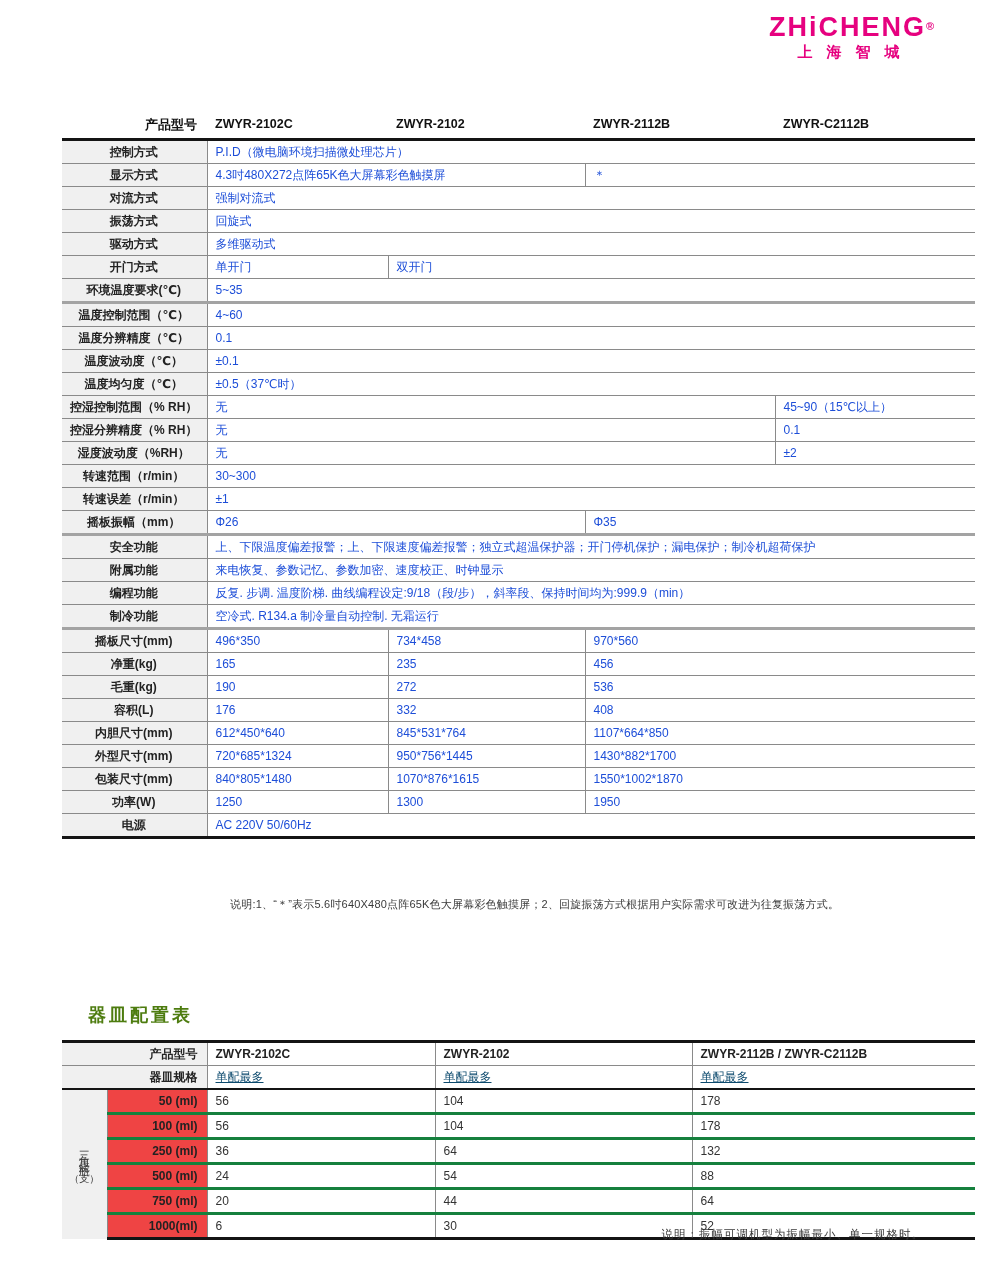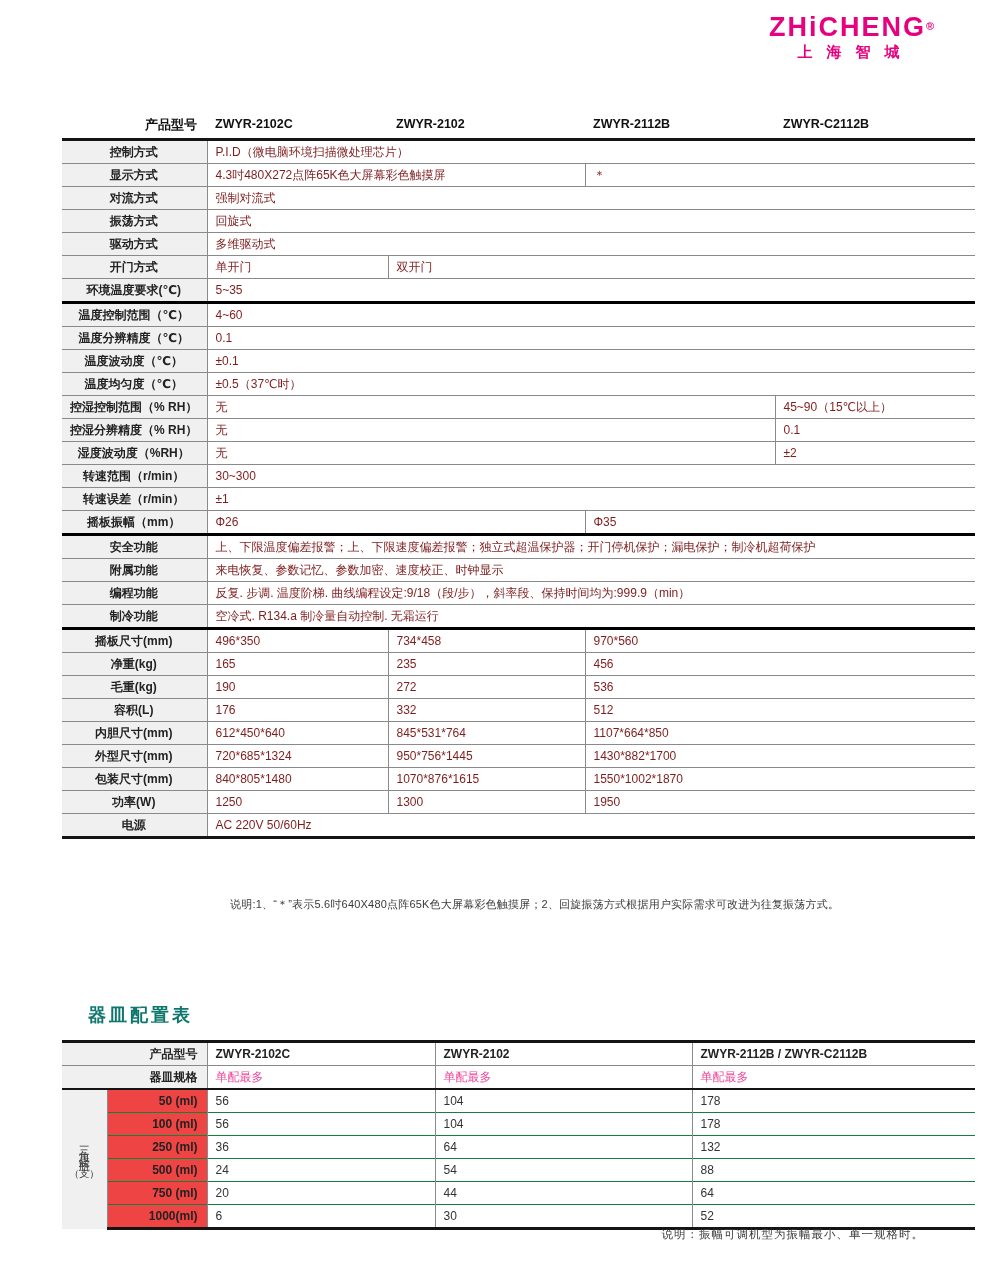--- a/index.html
+++ b/index.html
@@ -18,42 +18,42 @@
   
   .spec-wrap { position:absolute; left:62px; top:113px; }
   table.spec { border-collapse:collapse; table-layout:fixed; width:913px; font-size:12px; }
   .spec col.w-lbl { width:145px; } .spec col.w-c1 { width:181px; }
   .spec col.w-c2 { width:197px; } .spec col.w-c3 { width:190px; } .spec col.w-c4 { width:200px; }
   .spec th, .spec td { padding:2px 8px; height:18px; line-height:17px; white-space:nowrap; overflow:hidden; }
   .spec thead th { background:#fff; font-weight:700; text-align:left; font-size:12.5px; color:#111;
                    border-bottom:3px solid #141414; padding-bottom:5px; }
   .spec thead th.hlbl { text-align:right; font-size:13px; padding-right:10px; }
   .spec tbody tr > * { border-top:1px solid #8a8a8a; }
-  .spec tbody tr.t > * { border-top:3px solid #000000; }
+  .spec tbody tr.t > * { border-top:3px solid #a3a3a3; }
   .spec tbody tr:last-child > * { border-bottom:3px solid #141414; }
   .spec tbody th.lbl { background:#f0f0f0; font-weight:700; color:#222;
                        border-right:1px solid #8a8a8a; padding-right:9px; }
-  .spec tbody td { border-left:1px solid #8a8a8a; text-align:left; color:#7f1d1d; }
+  .spec tbody td { border-left:1px solid #8a8a8a; text-align:left; color:#1d4ed8; }
 
   .note1 { position:absolute; left:230px; top:897px; width:710px; font-size:11px; color:#3a3a3a; letter-spacing:0.2px; }
 
   
-  .vessel-title { position:absolute; left:88px; top:1003px; font-size:18px; font-weight:700; letter-spacing:3px; color:#0f766e; }
+  .vessel-title { position:absolute; left:88px; top:1003px; font-size:18px; font-weight:700; letter-spacing:3px; color:#4d7c0f; }
   .vessel-wrap { position:absolute; left:62px; top:1040px; }
   table.vessel { border-collapse:collapse; table-layout:fixed; width:913px; font-size:12px; }
   .vessel col.w-strip { width:45px; } .vessel col.w-size { width:100px; }
   .vessel col.w-d1 { width:228px; } .vessel col.w-d2 { width:257px; } .vessel col.w-d3 { width:283px; }
   .vessel th, .vessel td { padding:2px 8px; height:18px; line-height:17px; white-space:nowrap; overflow:hidden; }
   .vessel thead tr:first-child > * { border-top:3px solid #141414; }
   .vessel thead tr > * { border-top:1px solid #8a8a8a; }
   .vessel thead th.hlbl { background:#f0f0f0; text-align:right; font-weight:700; padding-right:9px; }
   .vessel thead th.hmodel { background:#fff; text-align:left; font-weight:700; border-left:1px solid #8a8a8a; }
-  .vessel thead td.sub { border-left:1px solid #8a8a8a; color:#ec4899; }
+  .vessel thead td.sub { border-left:1px solid #8a8a8a; color:#0c4a6e;text-decoration:underline; }
   .vessel tbody tr:first-child > * { border-top:2.5px solid #141414; }
-  .vessel tbody tr > * { border-top:1px solid #15803d; }
+  .vessel tbody tr > * { border-top:3px solid #15803d; }
   .vessel tbody tr:last-child > * { border-bottom:3px solid #141414; }
   .vessel tbody th.vstrip { background:#f0f0f0; vertical-align:middle; text-align:center; font-weight:400; padding:0; }
   .vessel tbody th.vstrip .vchars { writing-mode:vertical-rl; text-orientation:upright; font-size:11px; letter-spacing:5px;
                                     display:inline-block; line-height:14px; color:#333; }
   .vessel tbody th.vstrip .vparen { display:block; font-size:10px; color:#333; margin-top:3px; }
   .vessel tbody th.size { background:#ef4444; font-weight:700; text-align:right; padding-right:9px;
                           border-left:1px solid #8a8a8a; border-right:1px solid #8a8a8a; color:#222; }
   .vessel tbody td { border-left:1px solid #8a8a8a; color:#333;margin-left:32px; }
 
   .note2 { position:absolute; right:66px; top:1227px; font-size:11.5px; color:#3a3a3a; letter-spacing:1px; }
@@ -192,21 +192,21 @@
         <tr>
             <th class="lbl">毛重(kg)</th>
             <td>190</td>
             <td>272</td>
             <td colspan="2">536</td>
           </tr>
         <tr>
             <th class="lbl">容积(L)</th>
             <td>176</td>
             <td>332</td>
-            <td colspan="2">512</td>
+            <td colspan="2">408</td>
           </tr>
         <tr>
             <th class="lbl">内胆尺寸(mm)</th>
             <td>612*450*640</td>
             <td>845*531*764</td>
             <td colspan="2">1107*664*850</td>
           </tr>
         <tr>
             <th class="lbl">外型尺寸(mm)</th>
             <td>720*685*1324</td>

